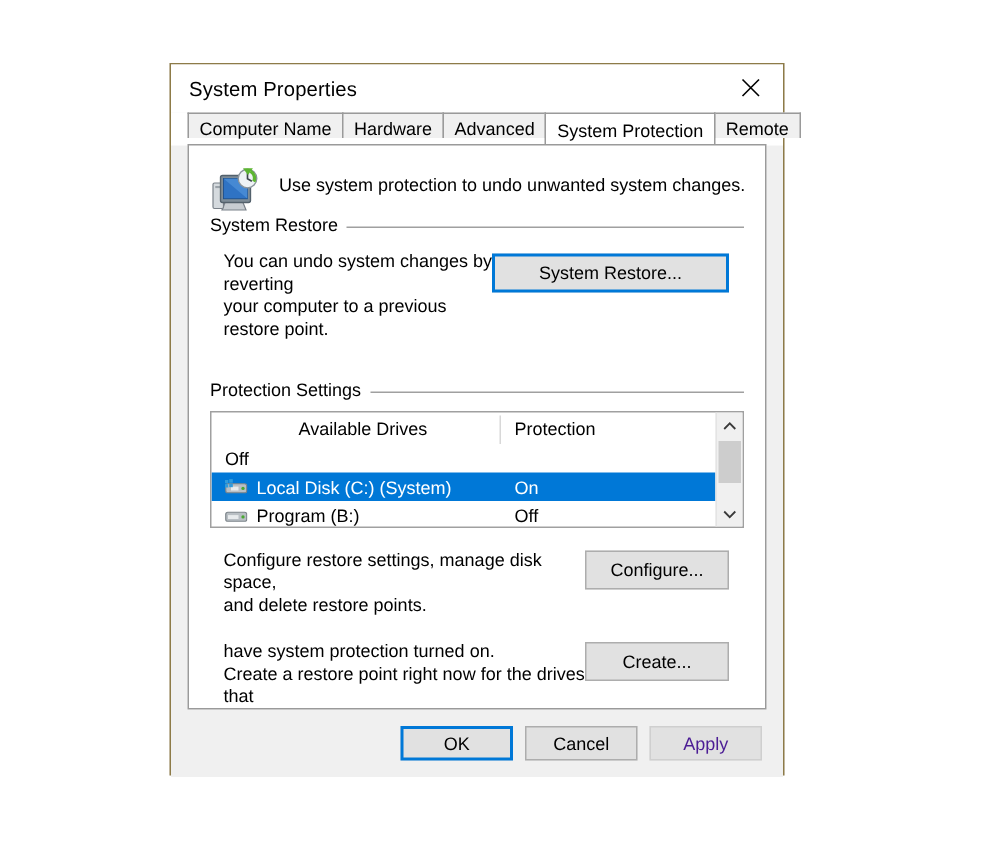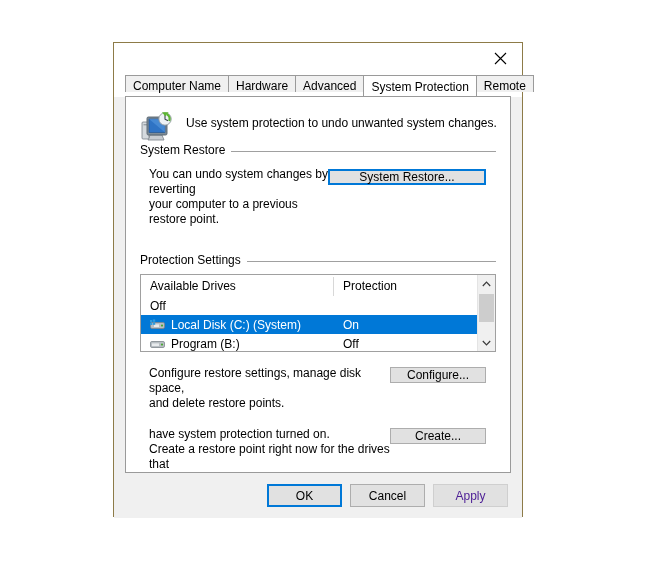--- a/index.html
+++ b/index.html
@@ -146,21 +146,21 @@
     padding-left: 9px;
   }
 
   
   .btn {
     font-family: "Liberation Sans", sans-serif;
     font-size: 12px;
     color: #000;
     background: #e1e1e1;
     border: 1px solid #adadad;
-    height: 16px;
+    height: 26px;
     min-width: 96px;
     padding: 0 8px;
     box-sizing: border-box;
     cursor: default;
     display: inline-flex;
     align-items: center;
     justify-content: center;
     white-space: nowrap;
   }
   .btn.focus {
@@ -173,20 +173,21 @@
   
   .listbox {
     border: 1px solid #a0a0a0;
     background: #ffffff;
     height: 78px;
     margin-top: 7px;
     display: flex;
     position: relative;
     box-sizing: border-box;
     overflow: hidden;
+    text-align: center;
   }
   .list-main { flex: 1 1 auto; position: relative; }
   .list-header {
     display: flex;
     height: 21px;
     align-items: center;
     font-size: 12px;
     color: #000;
     position: relative;
   }
@@ -259,20 +260,21 @@
     background: #f0f0f0;
   }
   .footer .btn { min-width: 75px; height: 23px; }
 </style>
 </head>
 <body>
 
 <div class="dialog">
 
   <div class="titlebar">
+    <div class="title-text">System Properties</div>
     <div class="close-btn">
       <svg width="13" height="13" viewBox="0 0 13 13">
         <path d="M1 1 L12 12 M12 1 L1 12" stroke="#000" stroke-width="1.1" fill="none"></path>
       </svg>
     </div>
   </div>
 
   <div class="tabstrip">
     <div class="tab">Computer Name</div>
     <div class="tab">Hardware</div>

